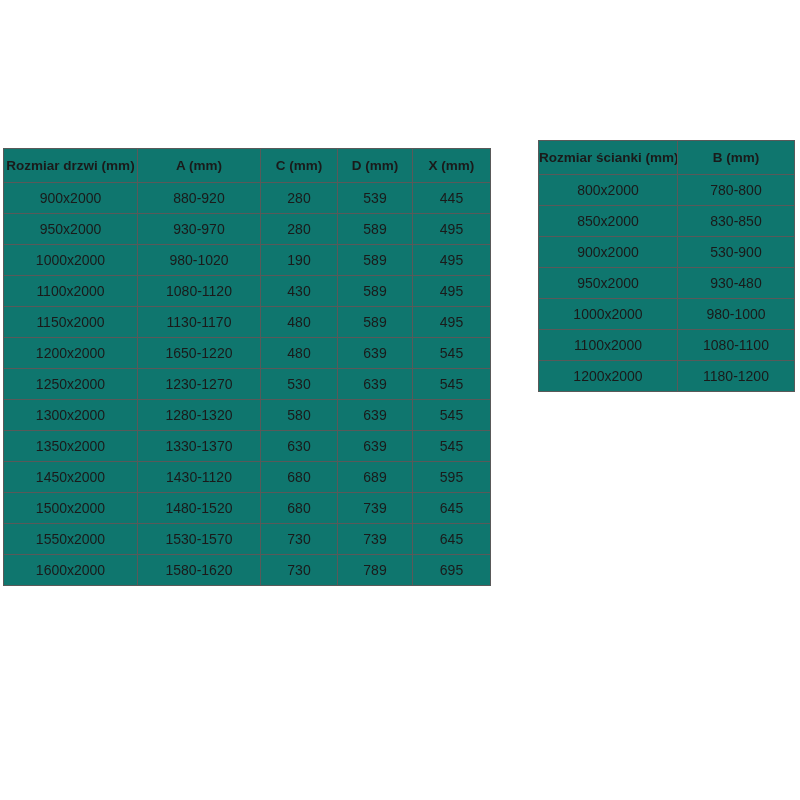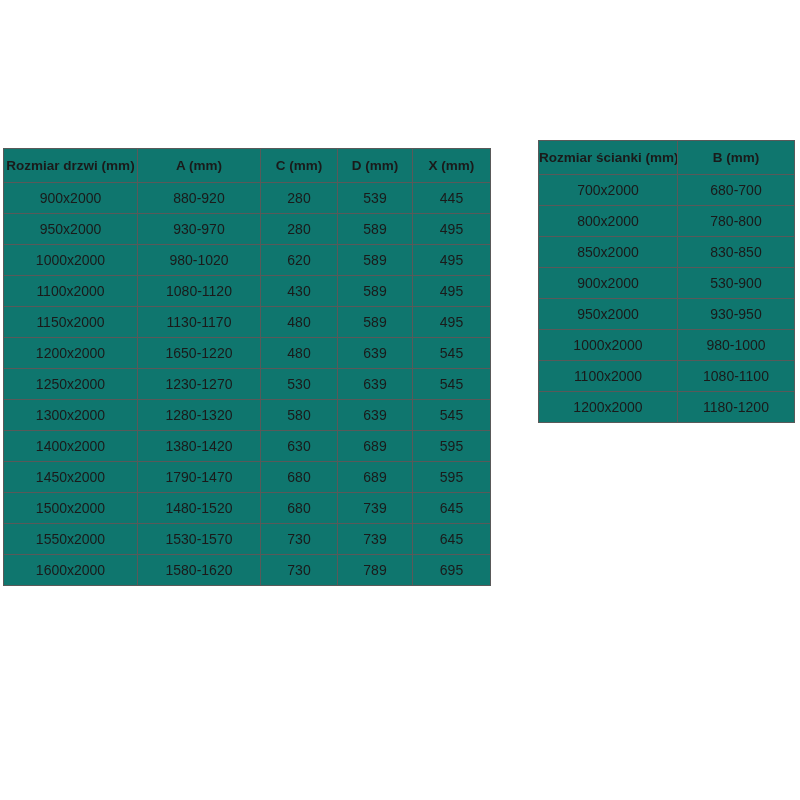--- a/index.html
+++ b/index.html
@@ -86,21 +86,21 @@
       <tr>
         <td>950x2000</td>
         <td>930-970</td>
         <td>280</td>
         <td>589</td>
         <td>495</td>
       </tr>
       <tr>
         <td>1000x2000</td>
         <td>980-1020</td>
-        <td>620</td>
+        <td>190</td>
         <td>589</td>
         <td>495</td>
       </tr>
       <tr>
         <td>1100x2000</td>
         <td>1080-1120</td>
         <td>430</td>
         <td>589</td>
         <td>495</td>
       </tr>
@@ -126,29 +126,29 @@
         <td>545</td>
       </tr>
       <tr>
         <td>1300x2000</td>
         <td>1280-1320</td>
         <td>580</td>
         <td>639</td>
         <td>545</td>
       </tr>
       <tr>
-        <td>1400x2000</td>
-        <td>1380-1420</td>
+        <td>1350x2000</td>
+        <td>1330-1370</td>
         <td>630</td>
-        <td>689</td>
-        <td>595</td>
+        <td>639</td>
+        <td>545</td>
       </tr>
       <tr>
         <td>1450x2000</td>
-        <td>1790-1470</td>
+        <td>1430-1120</td>
         <td>680</td>
         <td>689</td>
         <td>595</td>
       </tr>
       <tr>
         <td>1500x2000</td>
         <td>1480-1520</td>
         <td>680</td>
         <td>739</td>
         <td>645</td>
@@ -176,38 +176,34 @@
         <col style="width:117px">
     </colgroup>
     <thead>
       <tr>
         <th>Rozmiar ścianki (mm)</th>
         <th>B (mm)</th>
       </tr>
     </thead>
     <tbody>
       <tr>
-        <td>700x2000</td>
-        <td>680-700</td>
-      </tr>
-      <tr>
         <td>800x2000</td>
         <td>780-800</td>
       </tr>
       <tr>
         <td>850x2000</td>
         <td>830-850</td>
       </tr>
       <tr>
         <td>900x2000</td>
         <td>530-900</td>
       </tr>
       <tr>
         <td>950x2000</td>
-        <td>930-950</td>
+        <td>930-480</td>
       </tr>
       <tr>
         <td>1000x2000</td>
         <td>980-1000</td>
       </tr>
       <tr>
         <td>1100x2000</td>
         <td>1080-1100</td>
       </tr>
       <tr>

